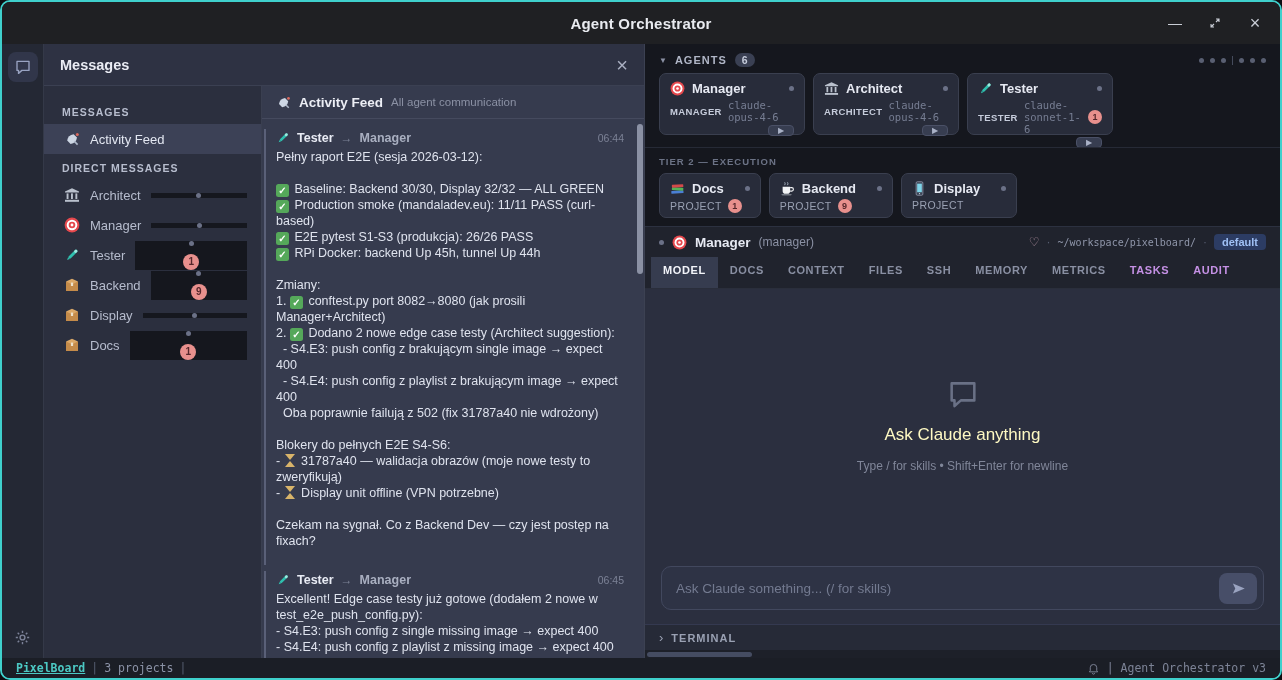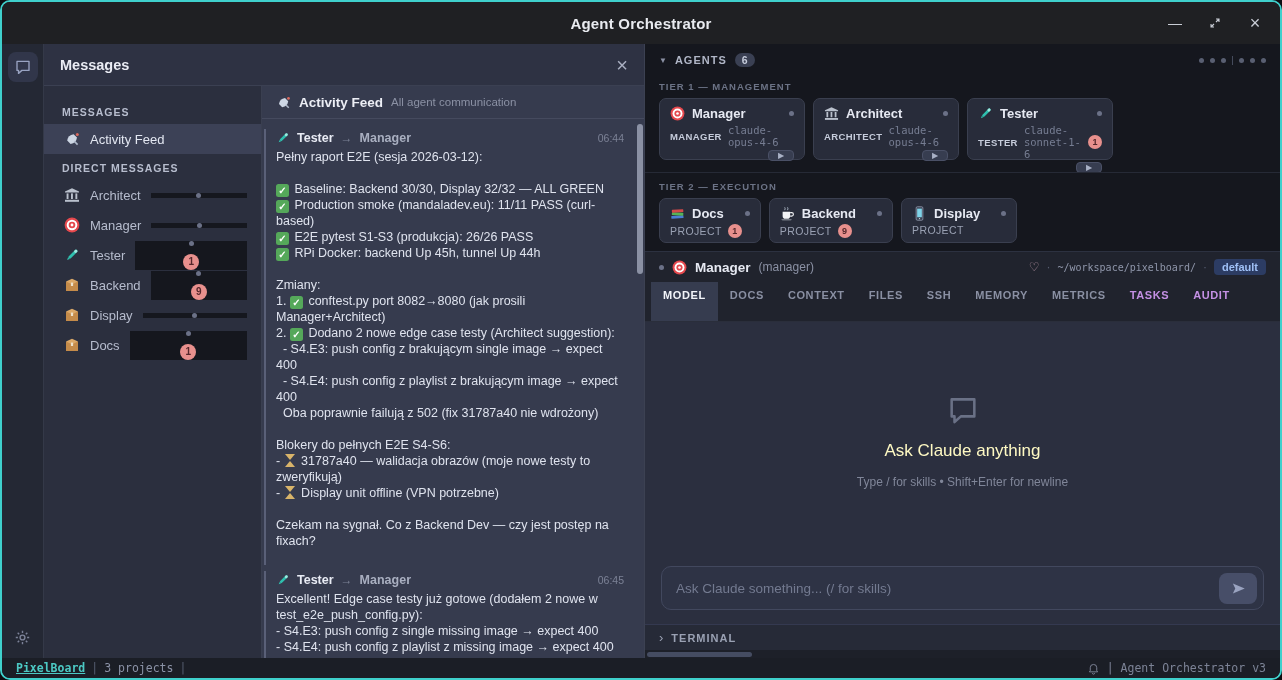--- a/index.html
+++ b/index.html
@@ -120,21 +120,21 @@
   .ap-header .icon svg{ width:15px; height:15px; display:block;}
   .ap-name{ color:#e6e9f2; font-weight:700; font-size:13.5px;}
   .ap-sub{ color:#8b91a4; font-size:12px;}
   .ap-right{ margin-left:auto; display:flex; align-items:center; gap:7px;}
   .ap-heart{ color:#b08f9f; font-size:12px;}
   .ap-dot{ color:#565d70; font-size:12px;}
   .ap-path{ color:#8f96aa; font-size:10px;}
   .ap-default{ background:#2c3c63; color:#9fc0f5; font-size:11px; font-weight:700;
     border-radius:4px; padding:2px 8px; cursor:pointer;}
   .tabs{ flex:none; display:flex; align-items:stretch; padding:0 6px; border-bottom:1px solid #2a2e3b;}
-  .tab{ padding:7px 12px 20px; font-size:11px; font-weight:700; letter-spacing:.6px;
+  .tab{ padding:7px 12px 12px; font-size:11px; font-weight:700; letter-spacing:.6px;
     color:#8a90a3; cursor:pointer;}
   .tab.active{ background:#363c4f; color:#f2f4f9;}
   .tab.accent{ color:#c490e4;}
   .ap-content{ flex:1; background:#2b2f3f; display:flex; flex-direction:column; min-height:0;}
   .empty-state{ flex:1; display:flex; flex-direction:column; align-items:center;
     justify-content:center; gap:14px;}
   .empty-state .bubble{ color:#6a7186;}
   .empty-state .bubble svg{ width:34px; height:34px;}
   .empty-title{ color:#fef9c3; font-size:17px;}
   .empty-hint{ color:#808699; font-size:12px;}
@@ -400,21 +400,20 @@
           <i></i>
             <i></i>
             <i></i>
             <i class="sep"></i>
             <i></i>
             <i></i>
             <i></i>
         </span>
       </div>
 
-      <div class="tier-label">TIER 1 — MANAGEMENT</div>
       <div class="cards-row" id="tier1-row">
           <div class="card card-t1">
             <div class="card-row1">
               <span class="icon">
                 <svg viewBox="0 0 16 16">
                   <circle cx="8" cy="8" r="7.4" fill="#e5484d"></circle>
                   <circle cx="8" cy="8" r="5.3" fill="#ffffff"></circle>
                   <circle cx="8" cy="8" r="3.3" fill="#e5484d"></circle>
                   <circle cx="8" cy="8" r="1.4" fill="#ffffff"></circle>
                 </svg>

